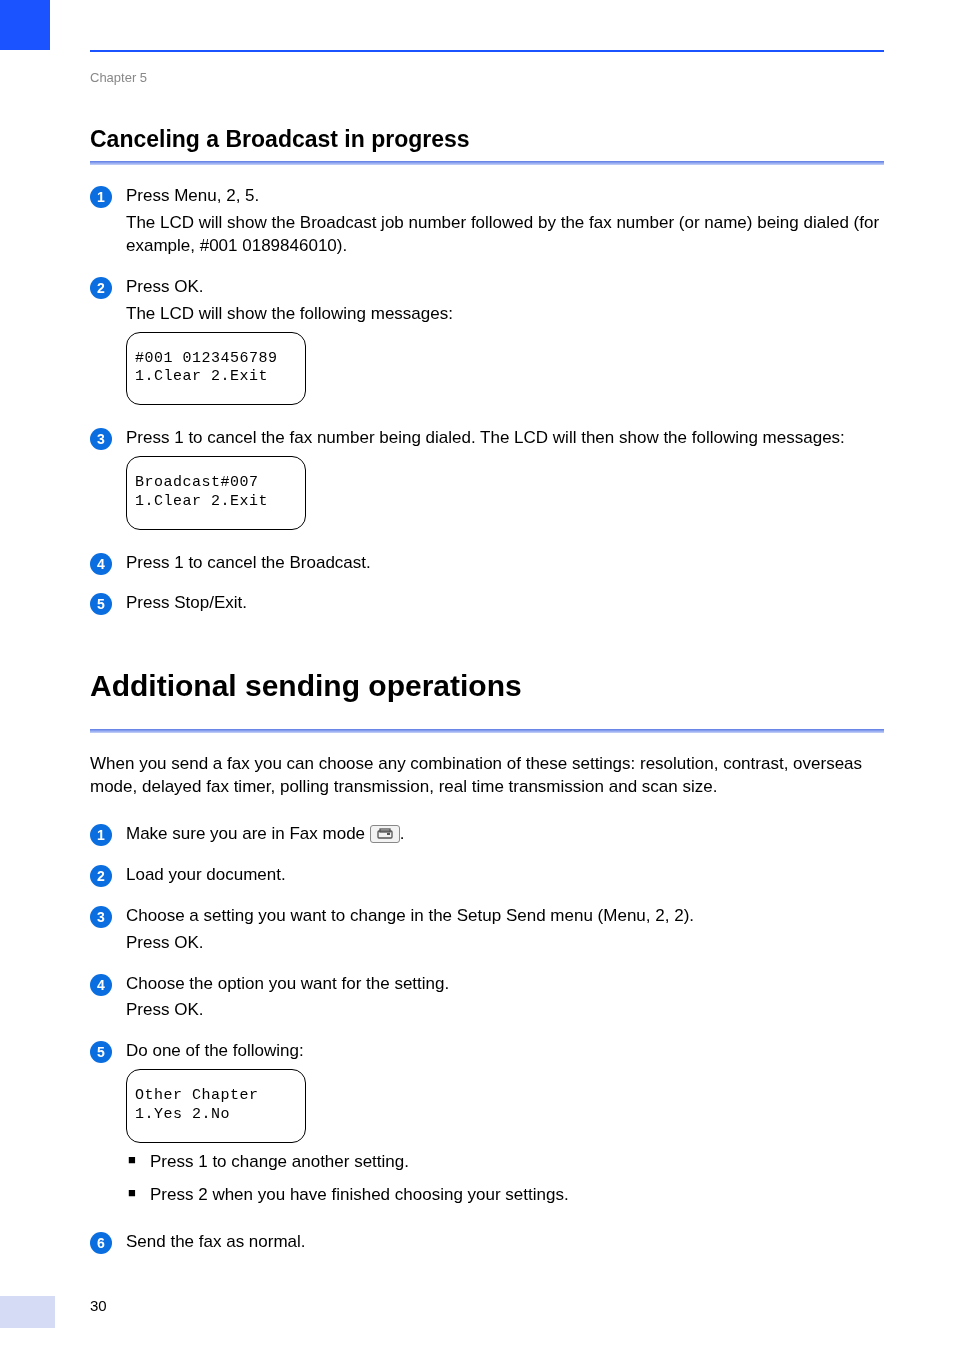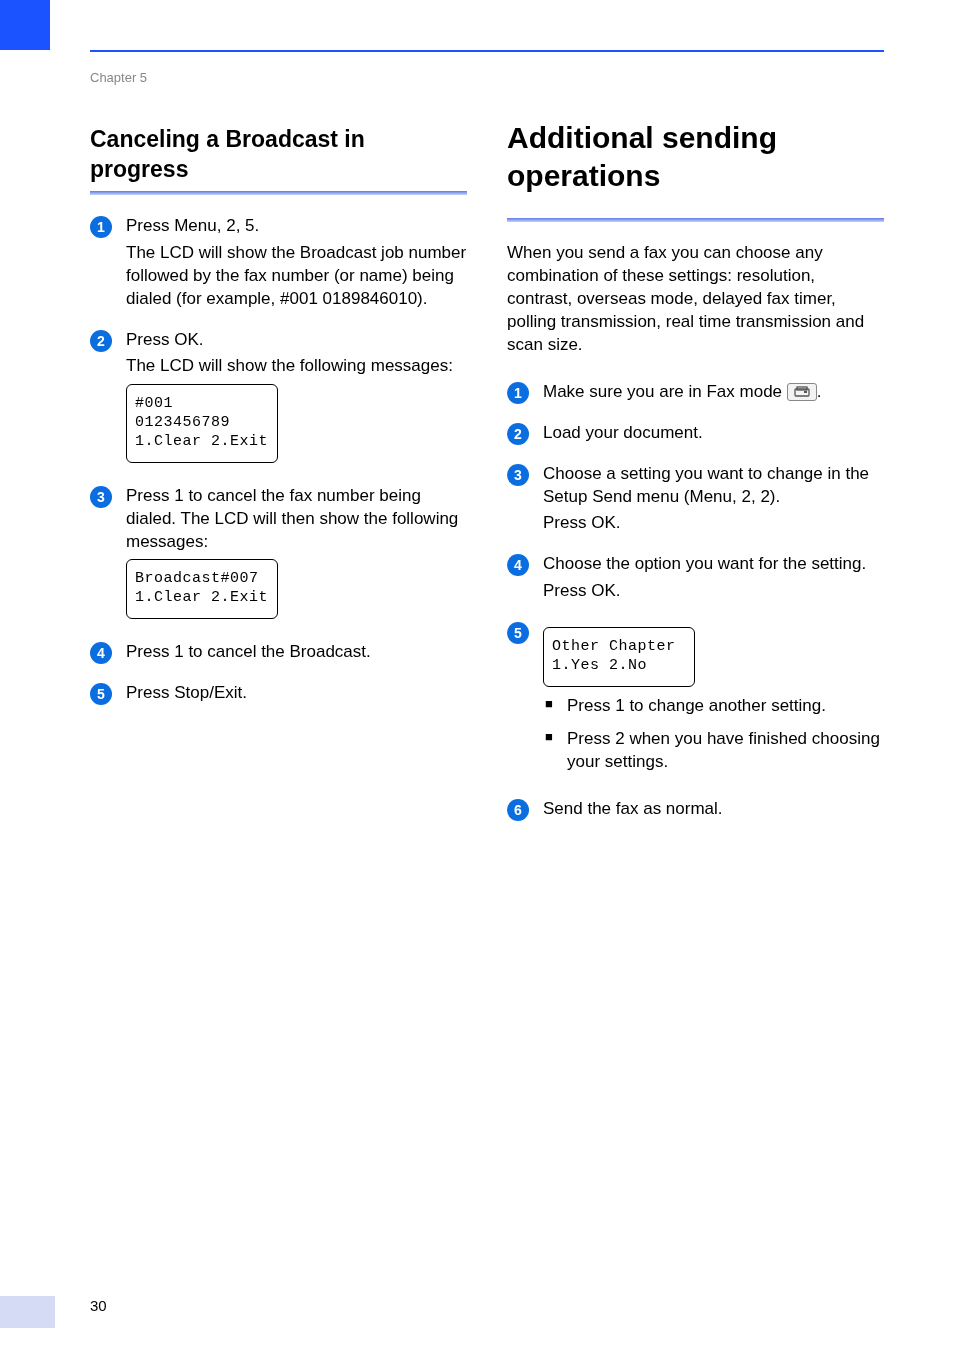--- a/index.html
+++ b/index.html
@@ -33,20 +33,21 @@
     margin: 0 0 18px 0;
   }
   .chapter {
     color: #888;
     font-size: 13px;
     margin-bottom: 40px;
   }
   .columns {
     display: flex;
     gap: 40px;
+    flex-direction: column;
   }
   .col { flex: 1 1 50%; }
   .h2 {
     font-weight: bold;
     font-size: 23px;
     margin: 0 0 6px 0;
     line-height: 1.3;
   }
   .h1 {
     font-weight: bold;
@@ -76,26 +77,26 @@
     align-items: center;
     justify-content: center;
     margin-right: 14px;
     margin-top: 1px;
   }
   .step-body { flex: 1; line-height: 1.35; }
   .step-body p { margin: 0 0 4px 0; }
   b { font-weight: normal; text-align: right; }
   .lcd {
     border: 1.5px solid #000;
-    border-radius: 6px;
+    border-radius: 14px;
     font-family: "Courier New", monospace;
     font-size: 15px;
-    padding: 10px 8px;
+    padding: 17px 8px;
     margin: 6px 0 8px 0;
-    width: 152px;
+    width: 180px;
     line-height: 1.25;
     letter-spacing: 0.5px;
   }
   .intro { margin: 0 0 24px 0; line-height: 1.35; }
   .fax-icon {
     display: inline-block;
     border: 1px solid #888;
     border-radius: 3px;
     padding: 2px 6px;
     vertical-align: middle;
@@ -247,20 +248,21 @@
           <p>Choose the option you want for the setting.</p>
           <p>
             <span>Press </span><b>OK</b><span>.</span>
           </p>
         </div>
       </div>
 
       <div class="step-row">
         <div class="badge">5</div>
         <div class="step-body">
+          <p>Do one of the following:</p>
           <div class="lcd">
             <div>Other Chapter</div>
             <div>1.Yes 2.No</div>
           </div>
           <ul class="square">
             <li>
               <span>Press </span><b>1</b><span> to change another setting.</span>
             </li>
             <li>
               <span>Press </span><b>2</b><span> when you have finished choosing your settings.</span>

